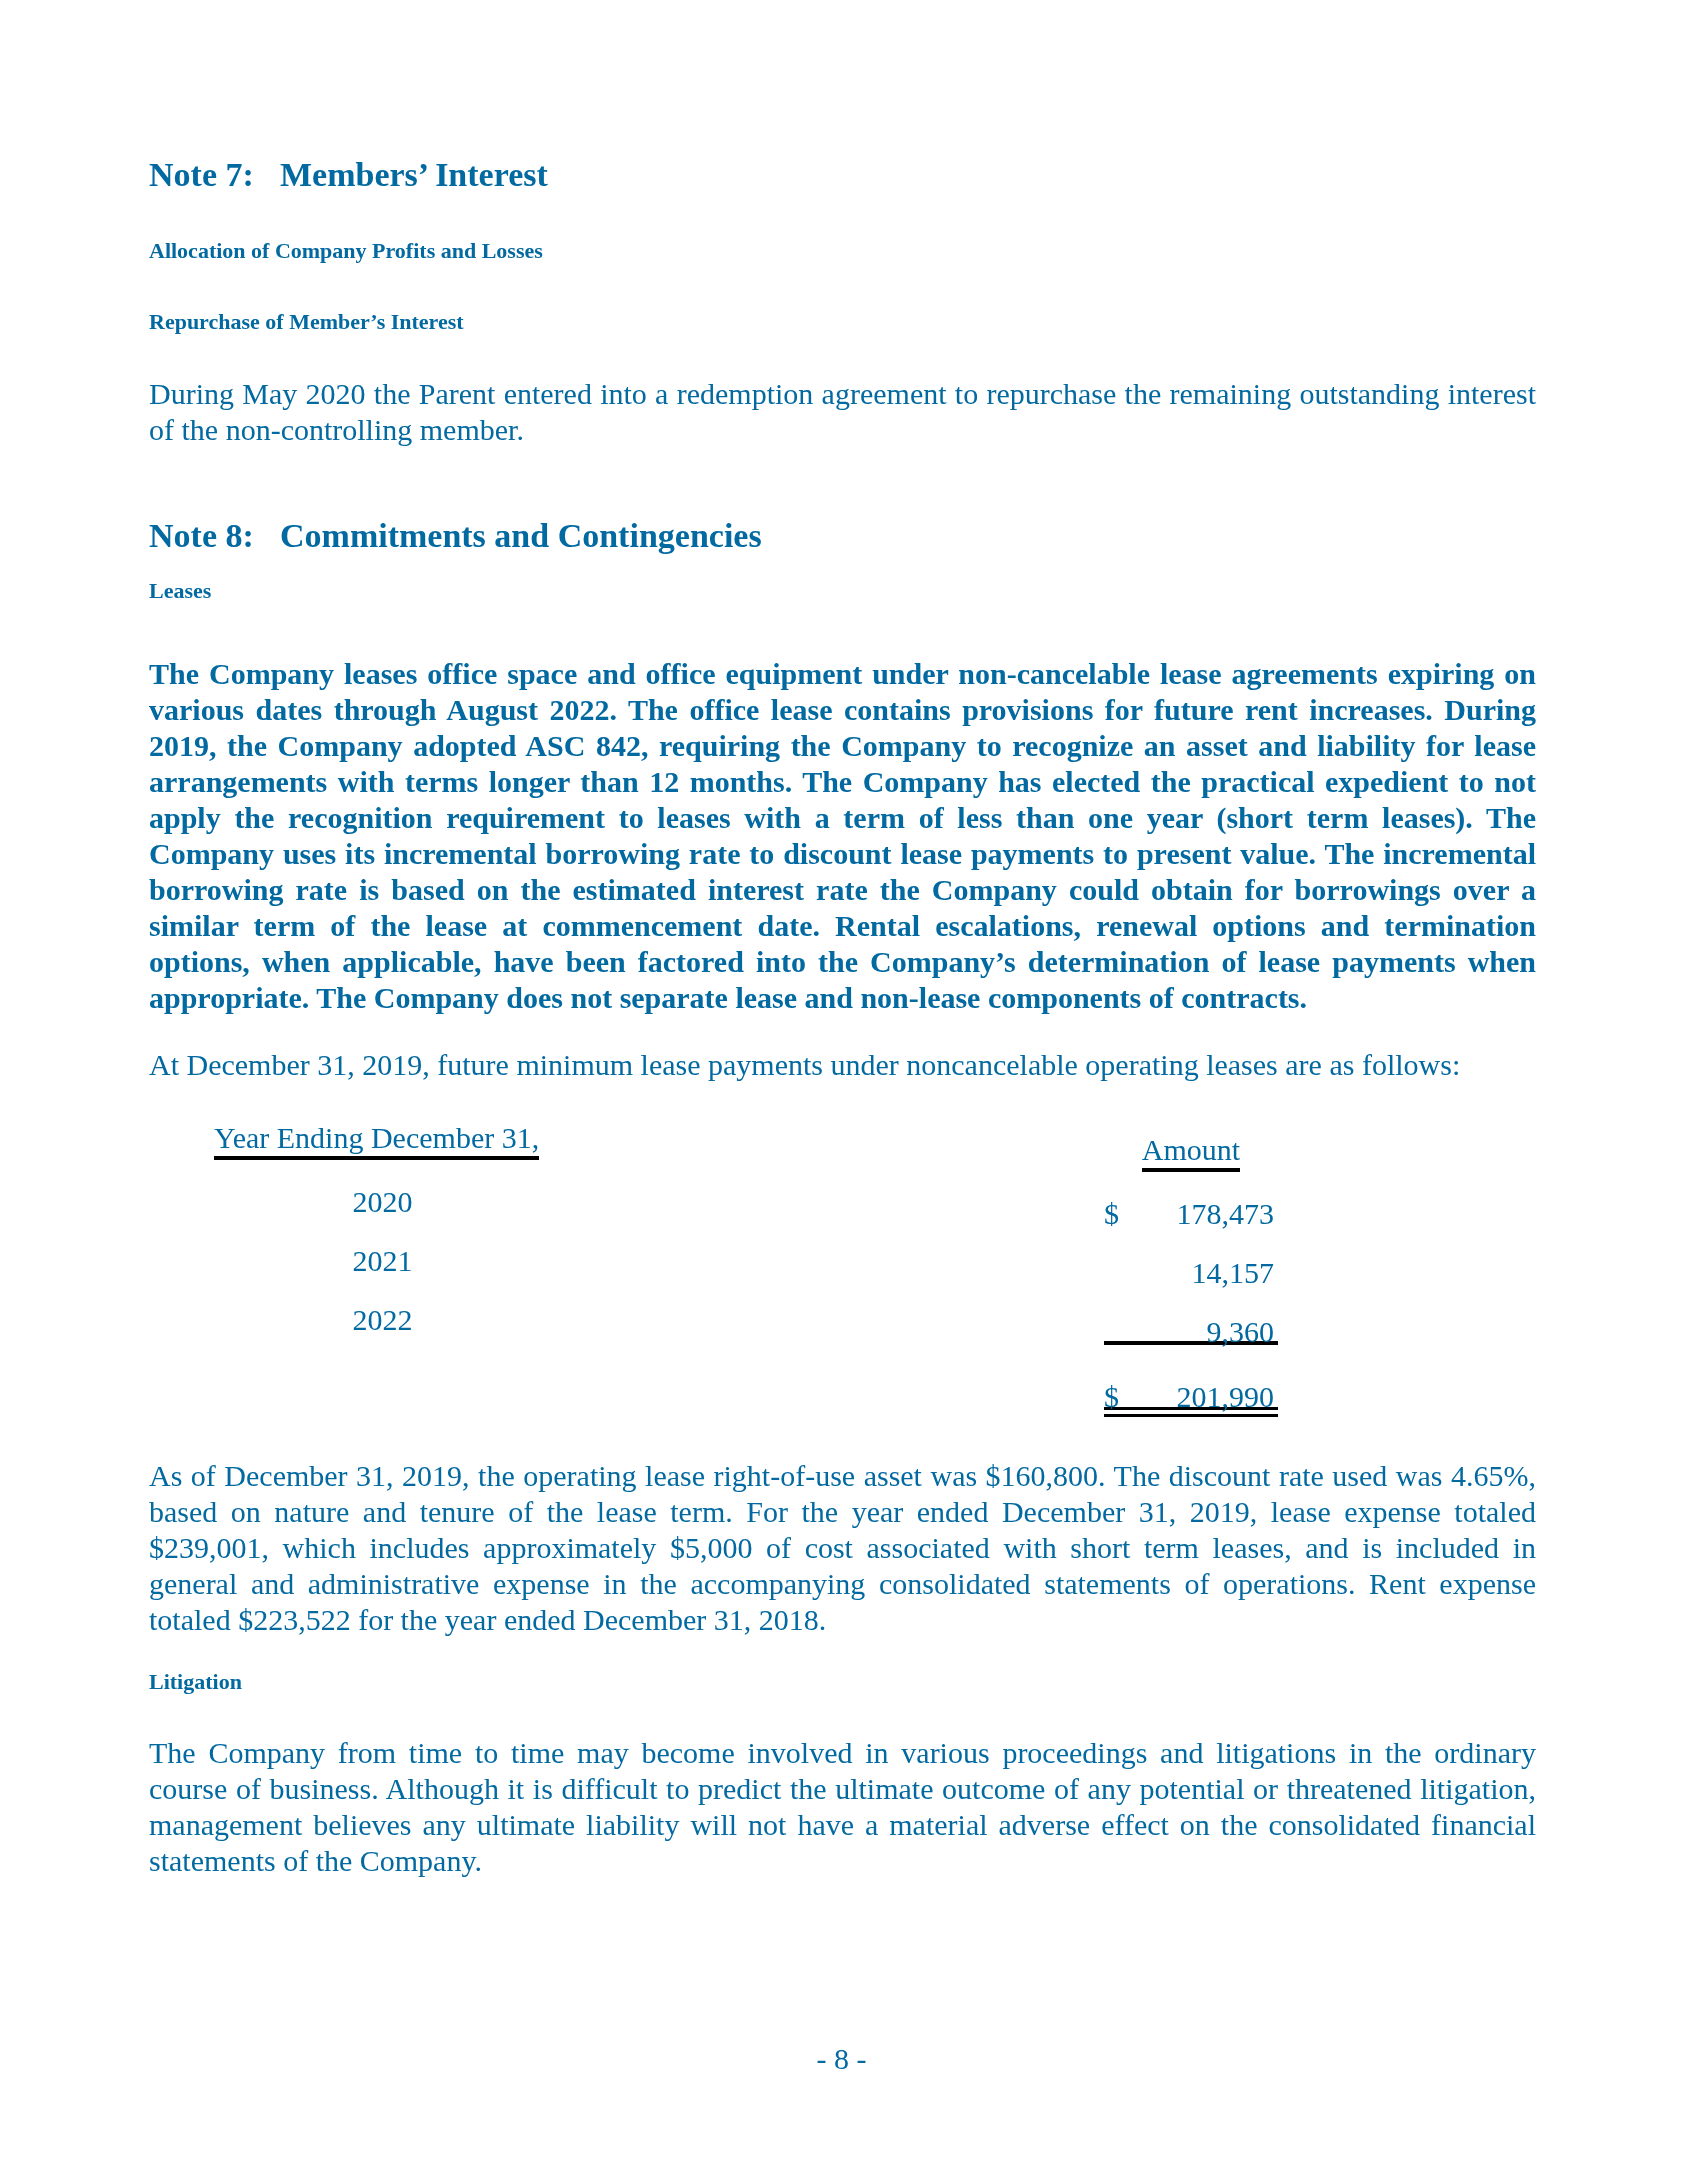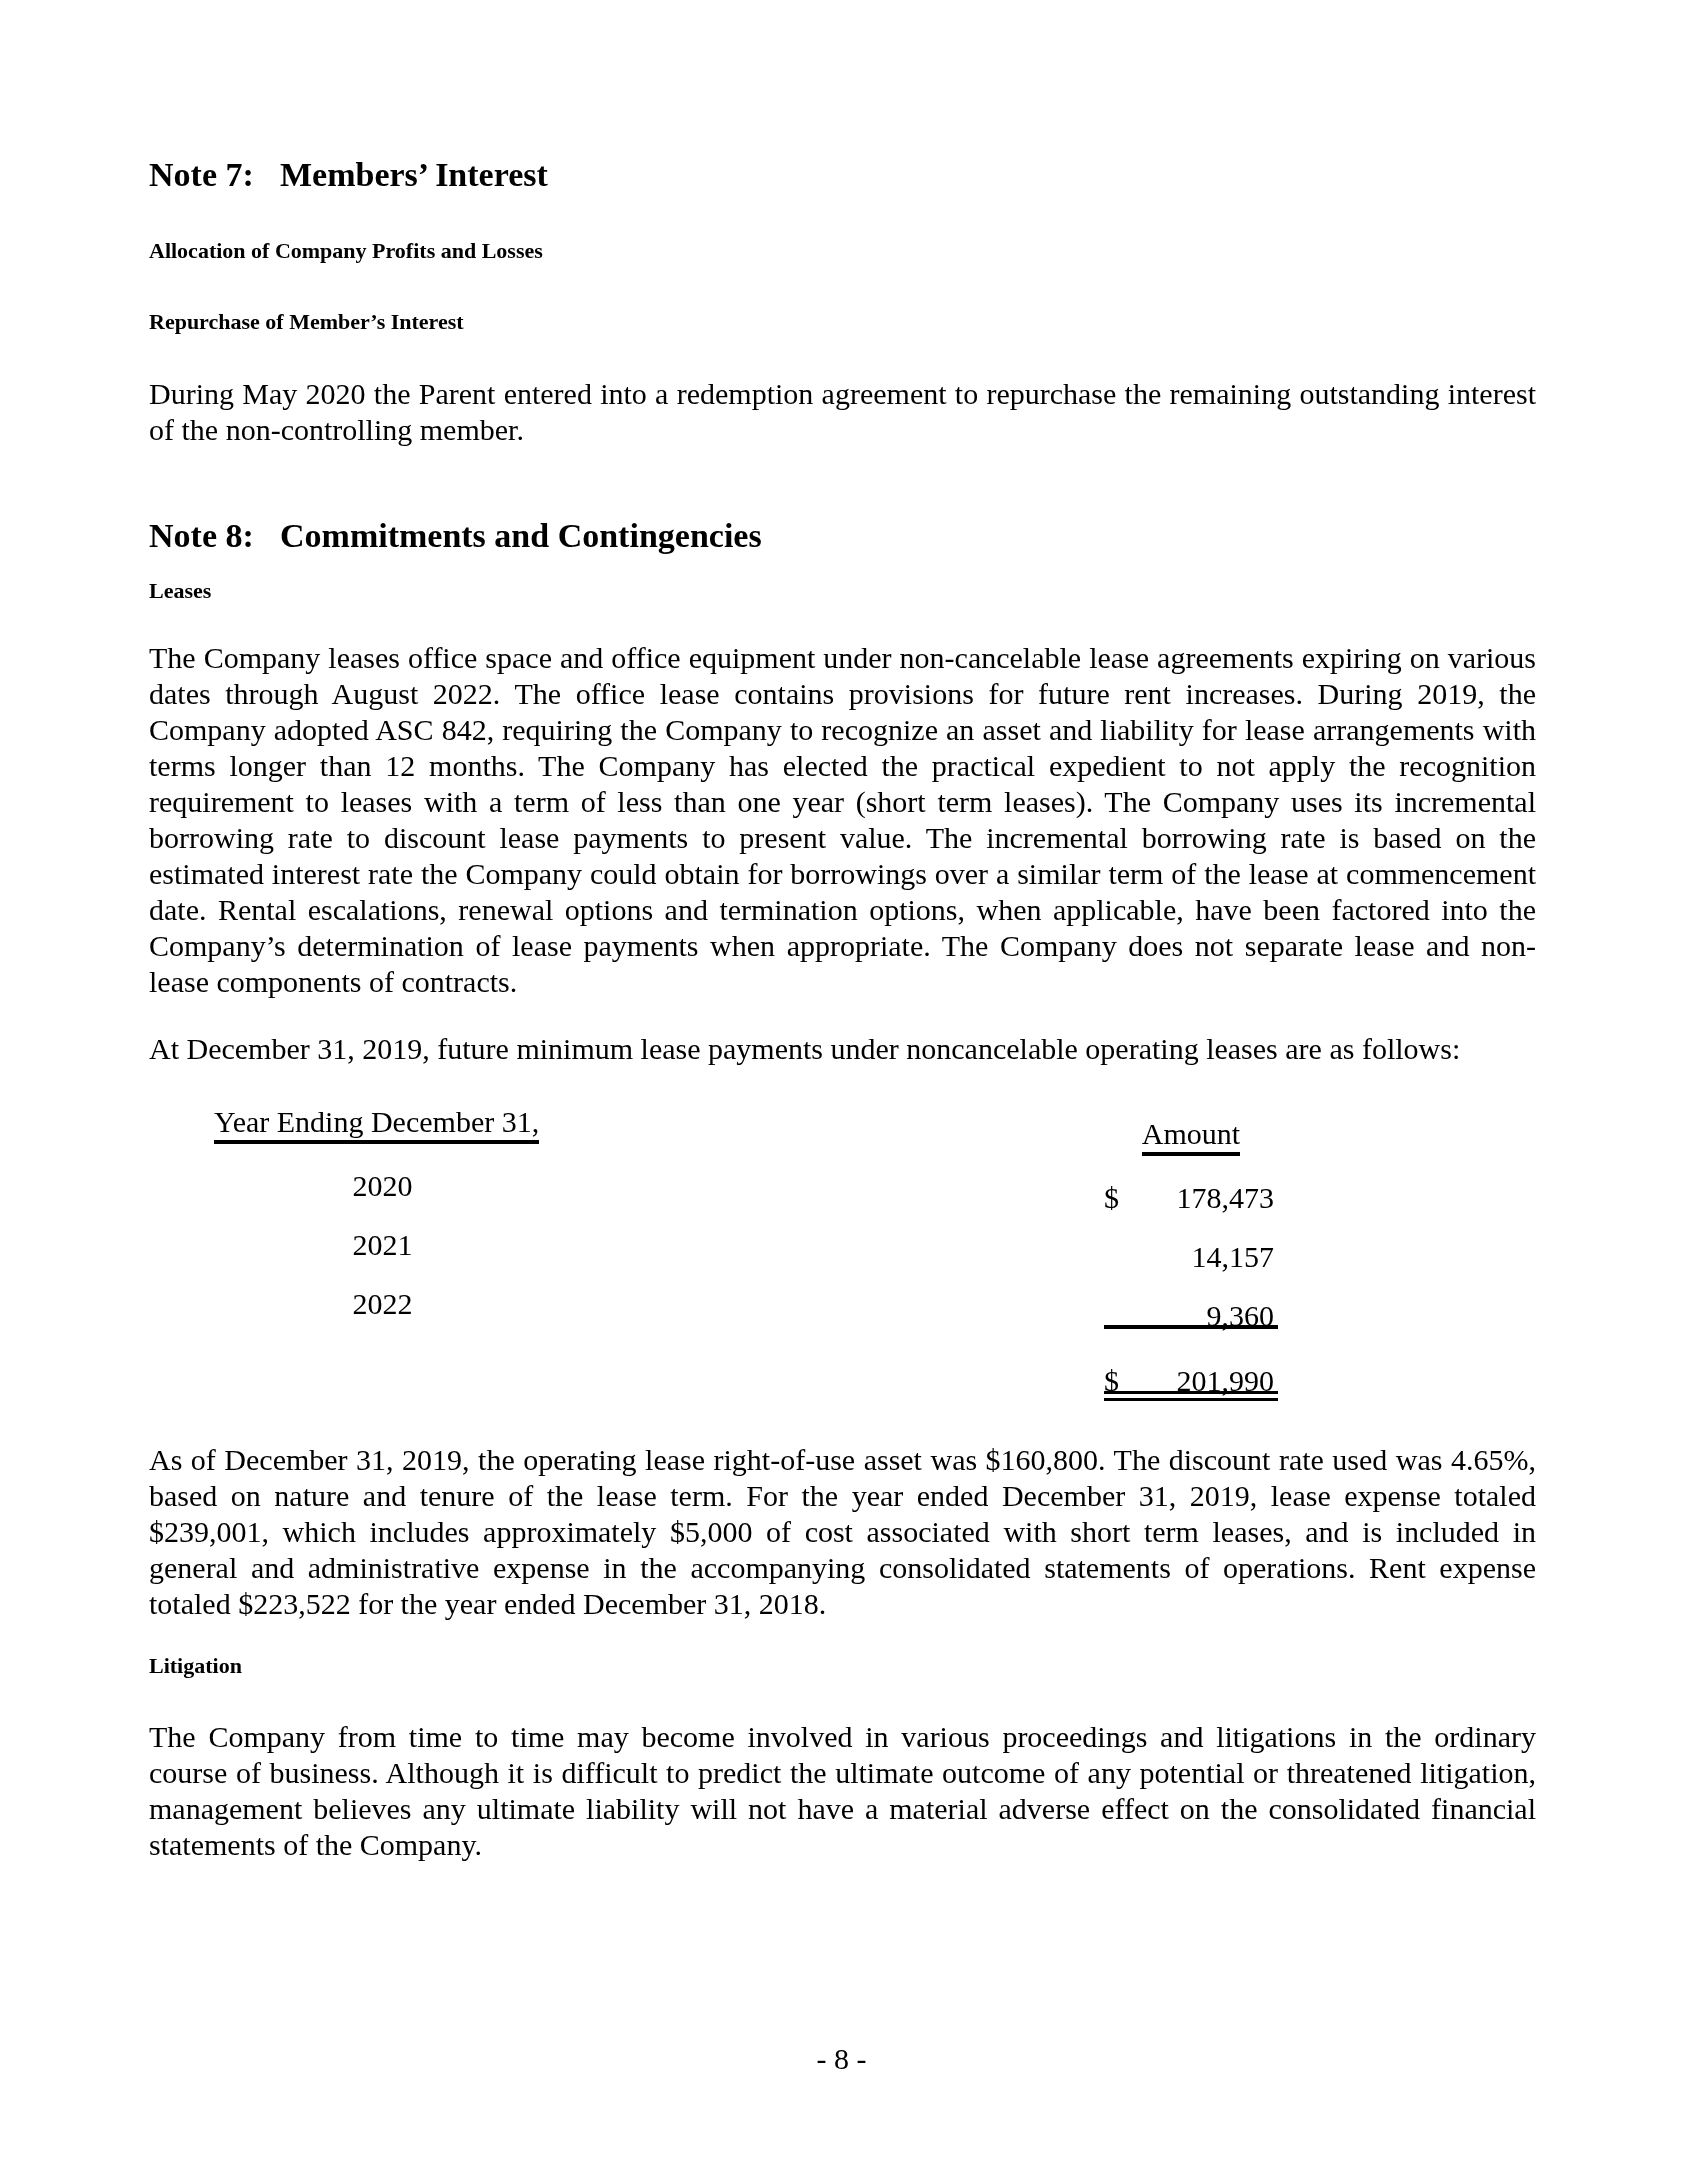--- a/index.html
+++ b/index.html
@@ -2,21 +2,21 @@
 <html><head>
 <meta charset="utf-8">
 <style>
   * { box-sizing: border-box; }
   html, body { margin: 0; padding: 0; background: #ffffff; }
   .page {
     position: relative;
     width: 1683px;
     height: 2178px;
     background: #ffffff;
-    color: #000000;
+    color: #0369a1;
     font-family: "Liberation Serif", "DejaVu Serif", serif;
     padding: 156px 147px 0 149px;
     overflow: hidden;
   }
   .body-text {
     font-size: 30px;
     line-height: 36px;
     text-align: justify;
     margin: 0;
   }
@@ -32,21 +32,21 @@
     line-height: 36px;
     font-weight: bold;
     margin: 0;
   }
   .mt-alloc-head   { margin-top: 39px; }
   .mt-alloc-body   { margin-top: 27px; }
   .mt-rep-head     { margin-top: 35px; }
   .mt-rep-body     { margin-top: 36px; }
   .mt-note8        { margin-top: 69px; }
   .mt-leases-head  { margin-top: 18px; }
-  .mt-leases-body  { margin-top: 31px; }
+  .mt-leases-body  { margin-top: 47px; font-weight: bold; }
   .mt-atdec        { margin-top: 31px; }
   .mt-asof         { margin-top: 41px; }
   .mt-lit-head     { margin-top: 26px; }
   .mt-lit-body     { margin-top: 35px; }
 
   
   .lease-table { margin-top: 37px; font-size: 30px; }
   .t-row { position: relative; height: 38px; line-height: 38px; }
   .t-head { height: 42px; line-height: 36px; margin-bottom: 14px; }
   .t-col1 { margin-left: 65px; width: 337px; margin-top: 21px; }

